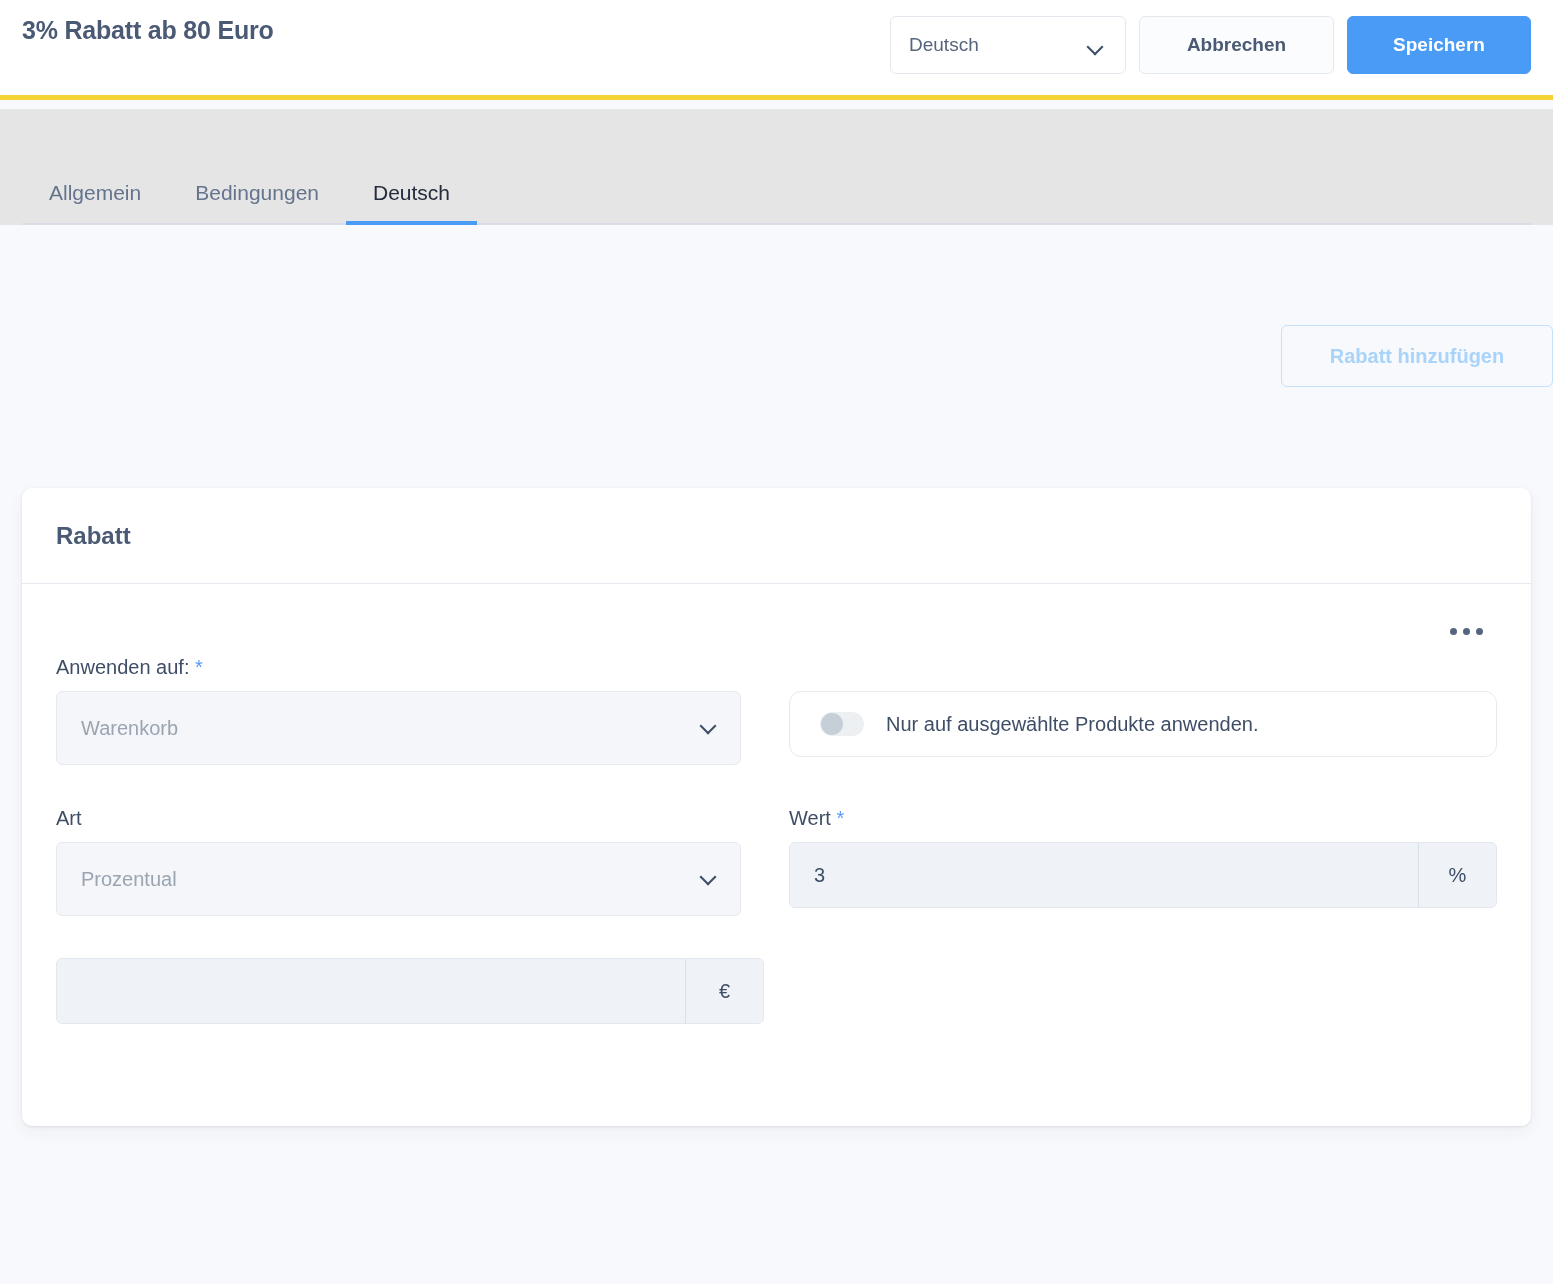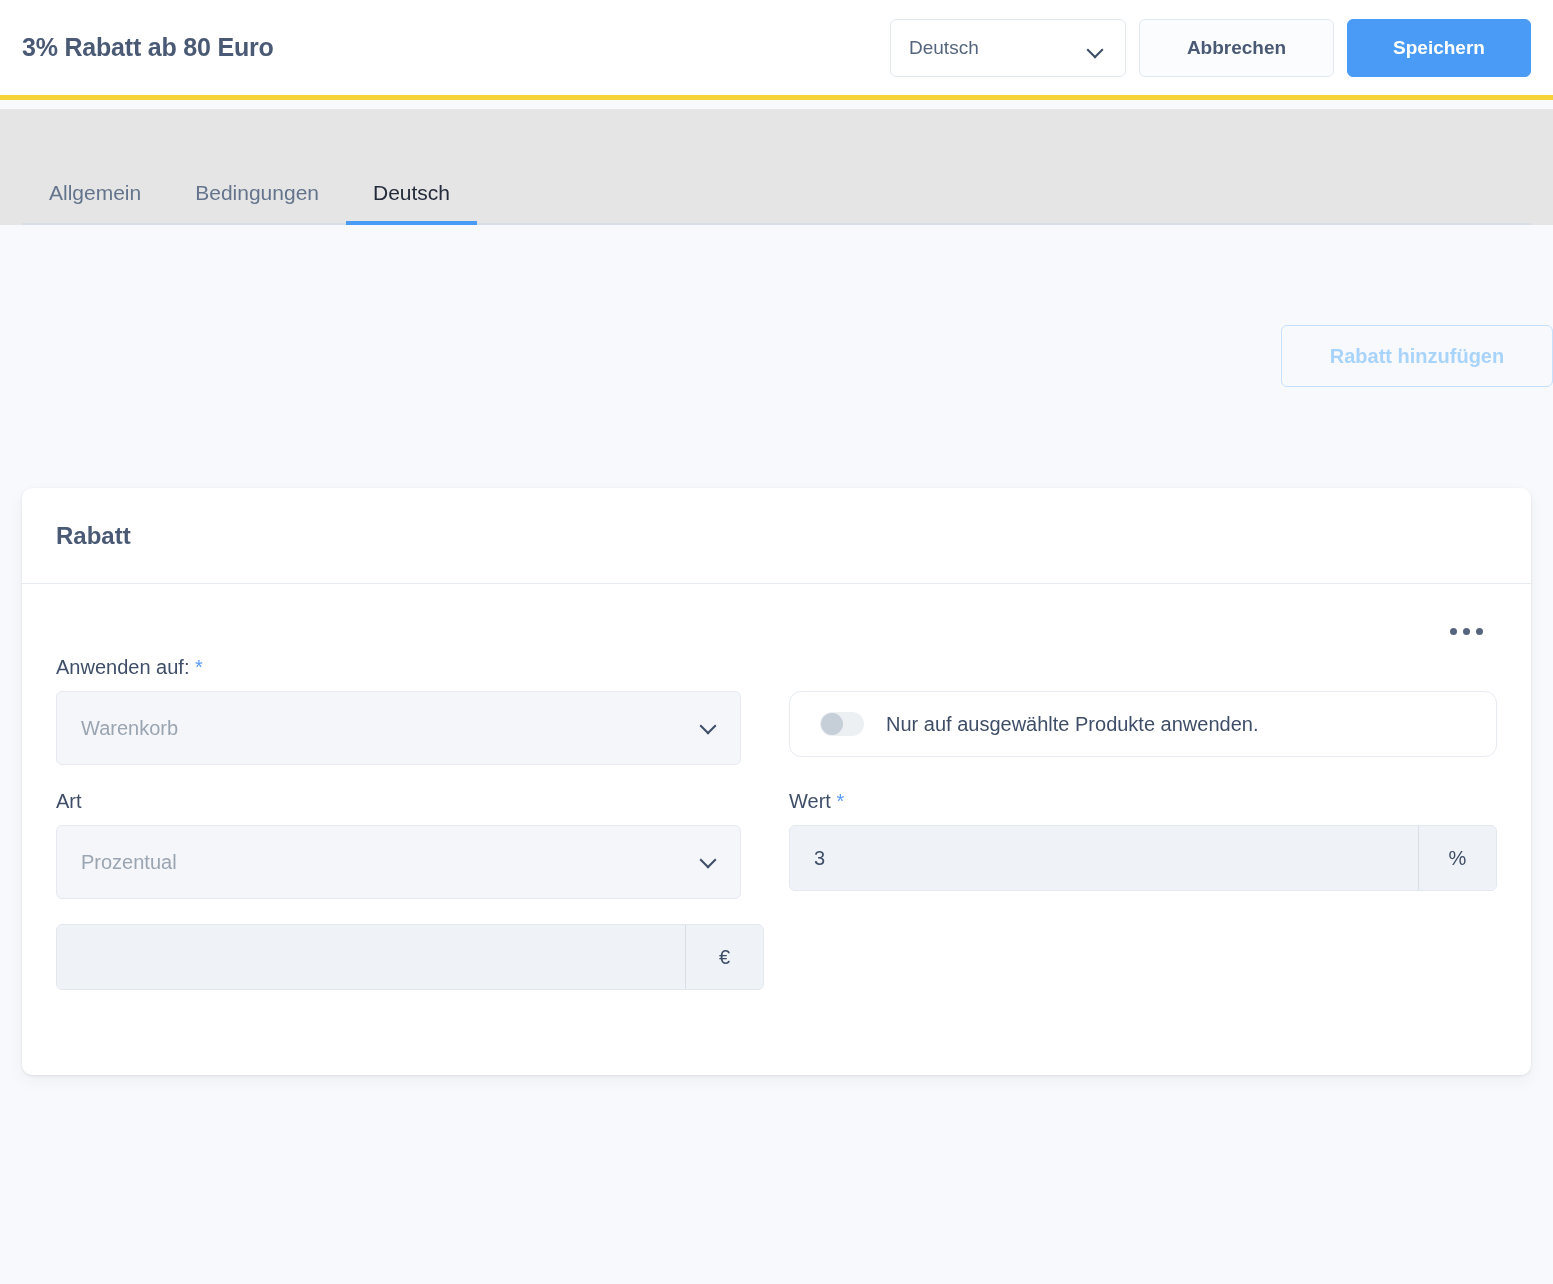--- a/index.html
+++ b/index.html
@@ -11,21 +11,21 @@
     overflow: hidden;
   }
 
   
   .app-header {
     position: relative;
     height: 100px;
     background: #ffffff;
     border-bottom: 5px solid #f5d236;
     display: flex;
-    align-items: center;
+    align-items: flex-start;
     padding: 16px 22px;
   }
   .page-title {
     font-size: 25px;
     font-weight: bold;
     color: #4a5a74;
     letter-spacing: -0.2px;
     white-space: nowrap;
   }
   .header-actions {
@@ -185,21 +185,21 @@
     background: #56657e;
     display: block;
   }
 
   .form-grid {
     display: grid;
     grid-template-columns: 685px 1fr;
     column-gap: 48px;
     row-gap: 0;
   }
-  .field { margin-bottom: 25px; }
+  .field { margin-bottom: 42px; }
   .field-label {
     font-size: 20px;
     color: #3f4e67;
     margin-bottom: 12px;
     display: block;
   }
   .req { color: #5b9bf8; }
 
   .select-box {
     height: 74px;

